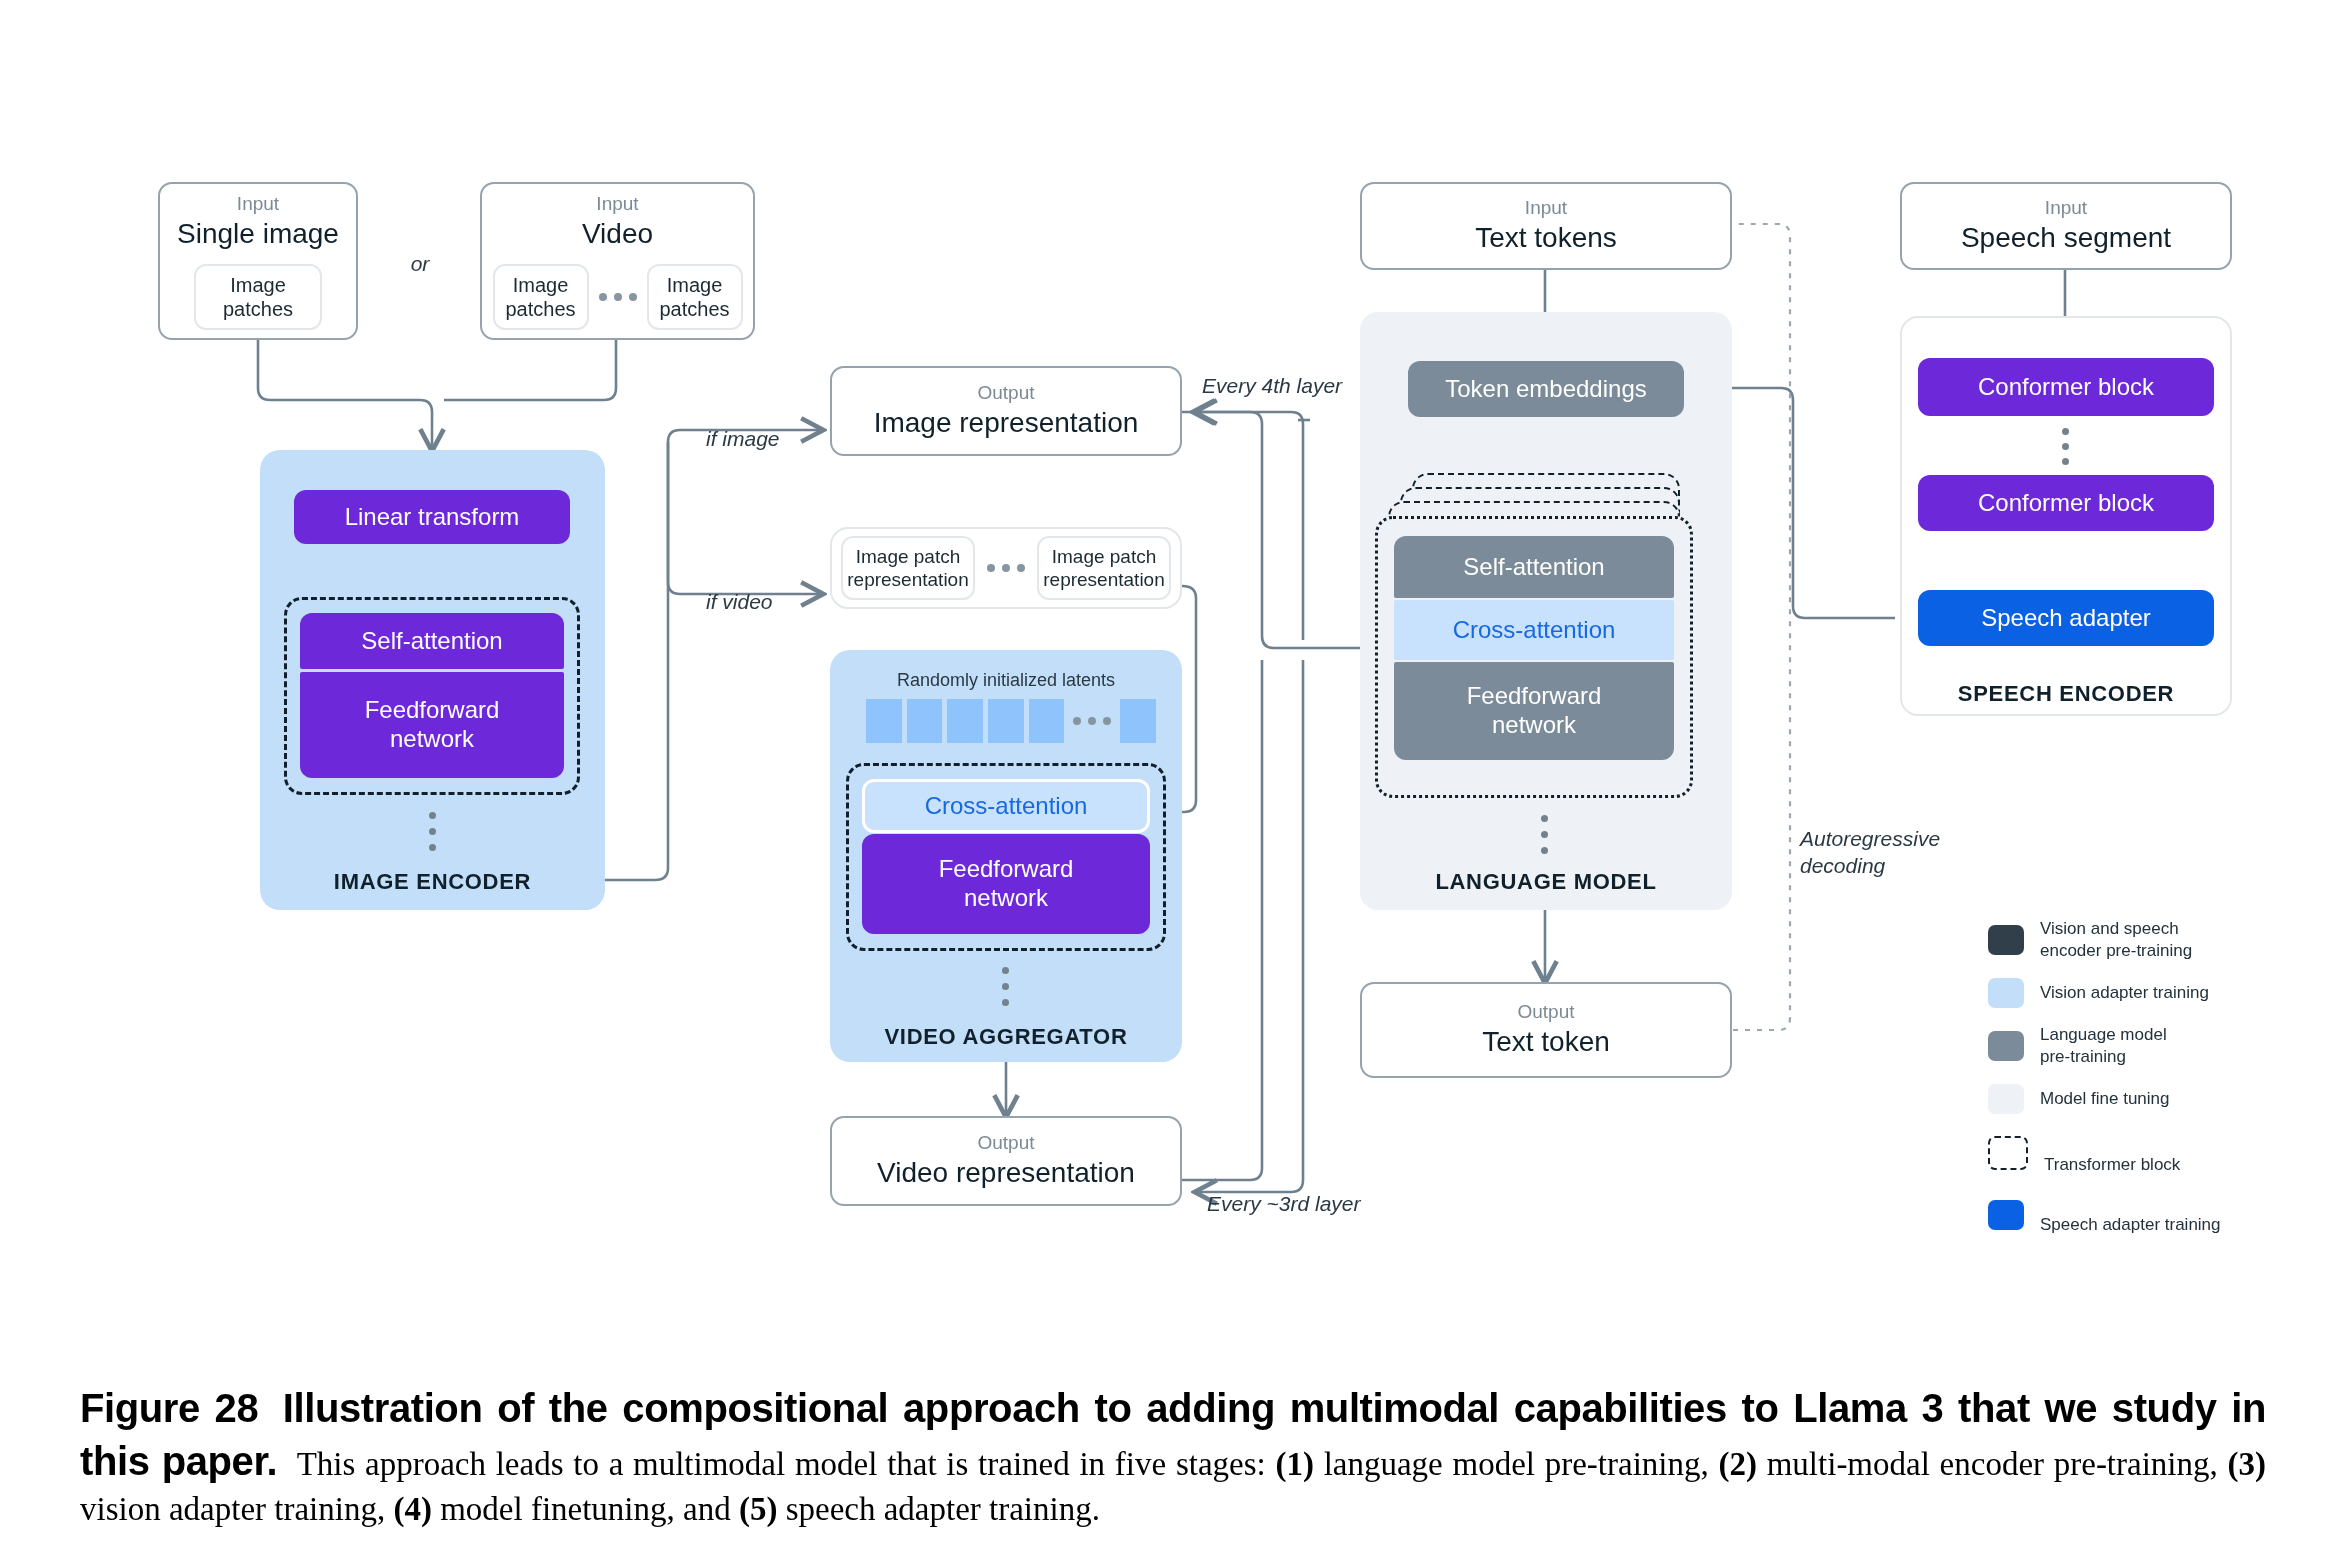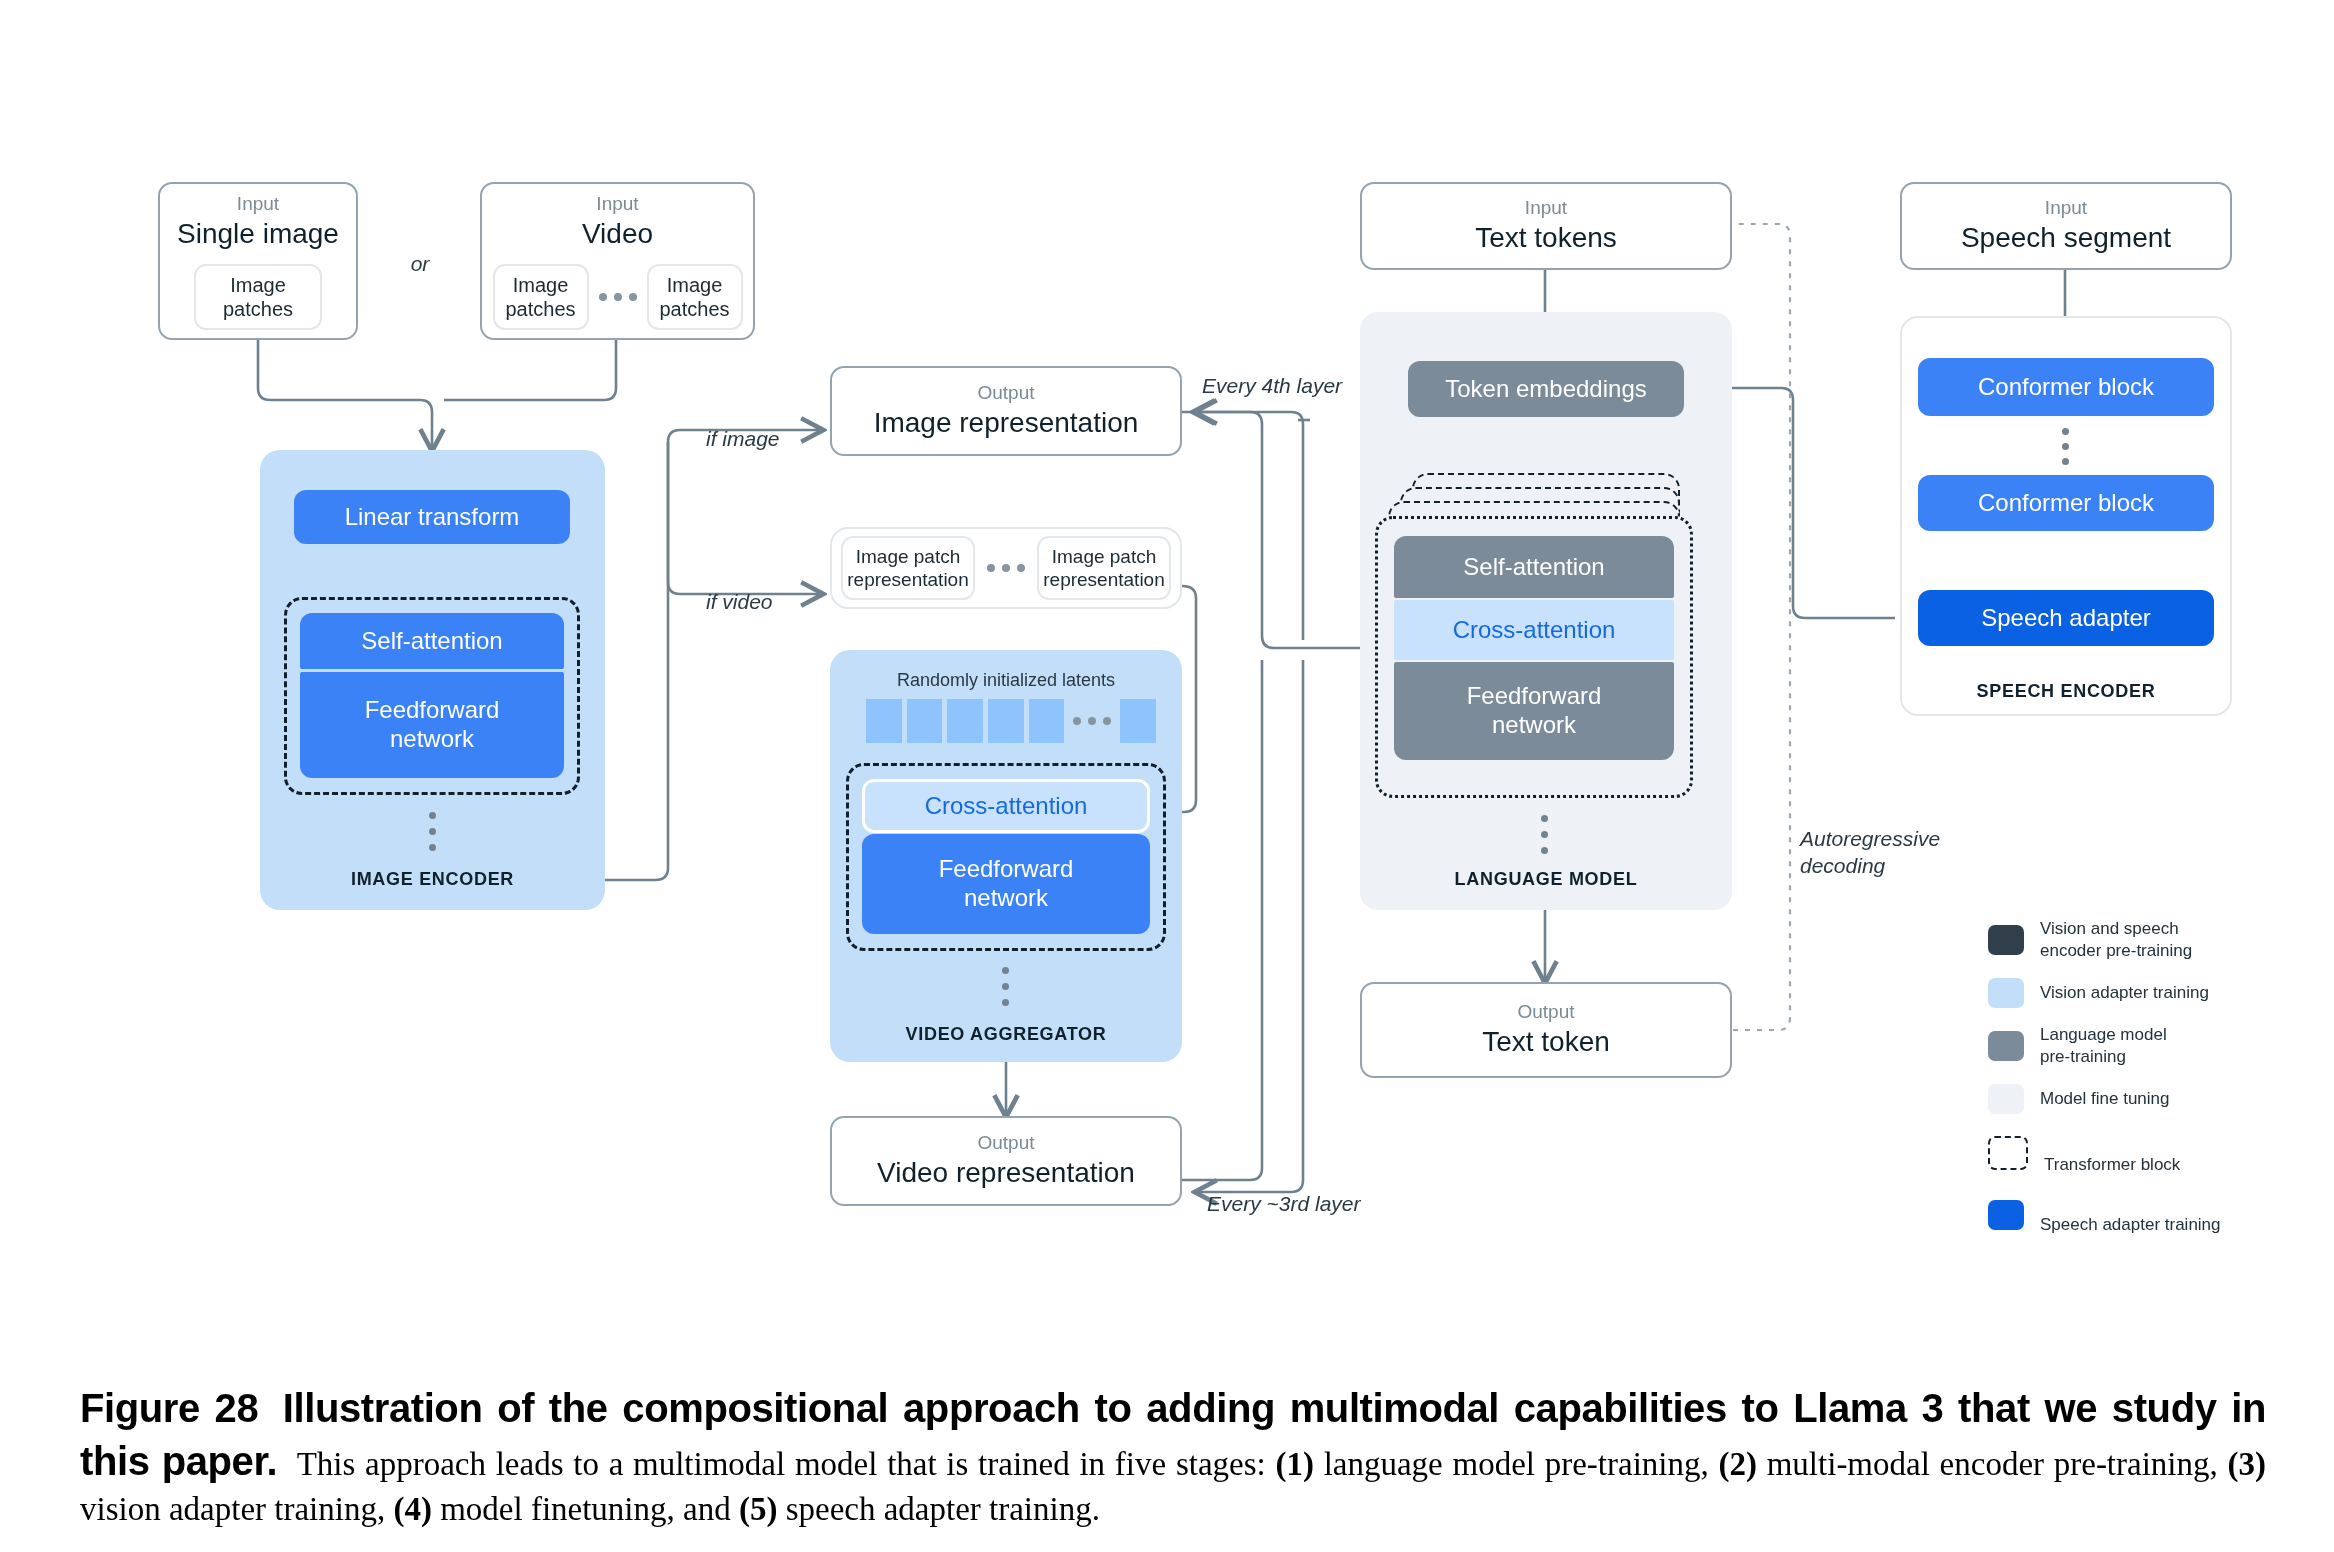--- a/index.html
+++ b/index.html
@@ -16,31 +16,31 @@
   .patch-box{border:2px solid #e3e7ea;border-radius:12px;background:#fff;
              display:flex;align-items:center;justify-content:center;text-align:center;
              font-size:20px;color:#1c2b33;line-height:1.22;}
 
   .panel-blue{background:#c3def9;border-radius:20px;}
   .panel-gray{background:#eef1f6;border-radius:18px;}
   .panel-white{border:2px solid #e3e7ea;border-radius:18px;background:#fff;}
 
   .blk{border-radius:12px;display:flex;align-items:center;justify-content:center;
        text-align:center;line-height:1.2;font-size:24px;}
-  .blk-dark{background:#3b82f6;color:#ffffff;}
+  .blk-dark{background:#6d28d9;color:#ffffff;}
   .blk-gray{background:#7b8b99;color:#ffffff;}
   .blk-lightblue{background:#c8e2fd;color:#1769e0;}
   .blk-lightblue-out{background:#c8e2fd;color:#1769e0;border:3px solid #ffffff;}
   .blk-blue{background:#0b61e4;color:#ffffff;}
 
   .dashed-wrap{border:3px dashed #12202b;border-radius:18px;}
   .dotted-wrap{border:3.5px dotted #12202b;border-radius:18px;}
   .dash-ghost{border:2px dashed #12202b;border-radius:16px;background:#eef1f6;}
 
-  .sect-label{font-size:18px;font-weight:bold;letter-spacing:0.7px;color:#10212c;text-align:center;}
+  .sect-label{font-size:22px;font-weight:bold;letter-spacing:0.7px;color:#10212c;text-align:center;}
   .small-label{font-size:18px;color:#2a3943;text-align:center;}
   .ital{font-style:italic;font-size:21px;color:#2a3943;line-height:1.3;}
   .vdots{display:flex;flex-direction:column;align-items:center;justify-content:space-between;}
   .vdots i{display:block;width:7px;height:7px;border-radius:50%;background:#73828d;}
   .hdots{display:flex;align-items:center;gap:7px;}
   .hdots i{display:block;width:8px;height:8px;border-radius:50%;background:#8795a0;}
   .latent{background:#8fc3fb;width:40px;height:44px;}
 
   
   .legend-row{display:flex;align-items:center;gap:16px;margin-bottom:16px;}

